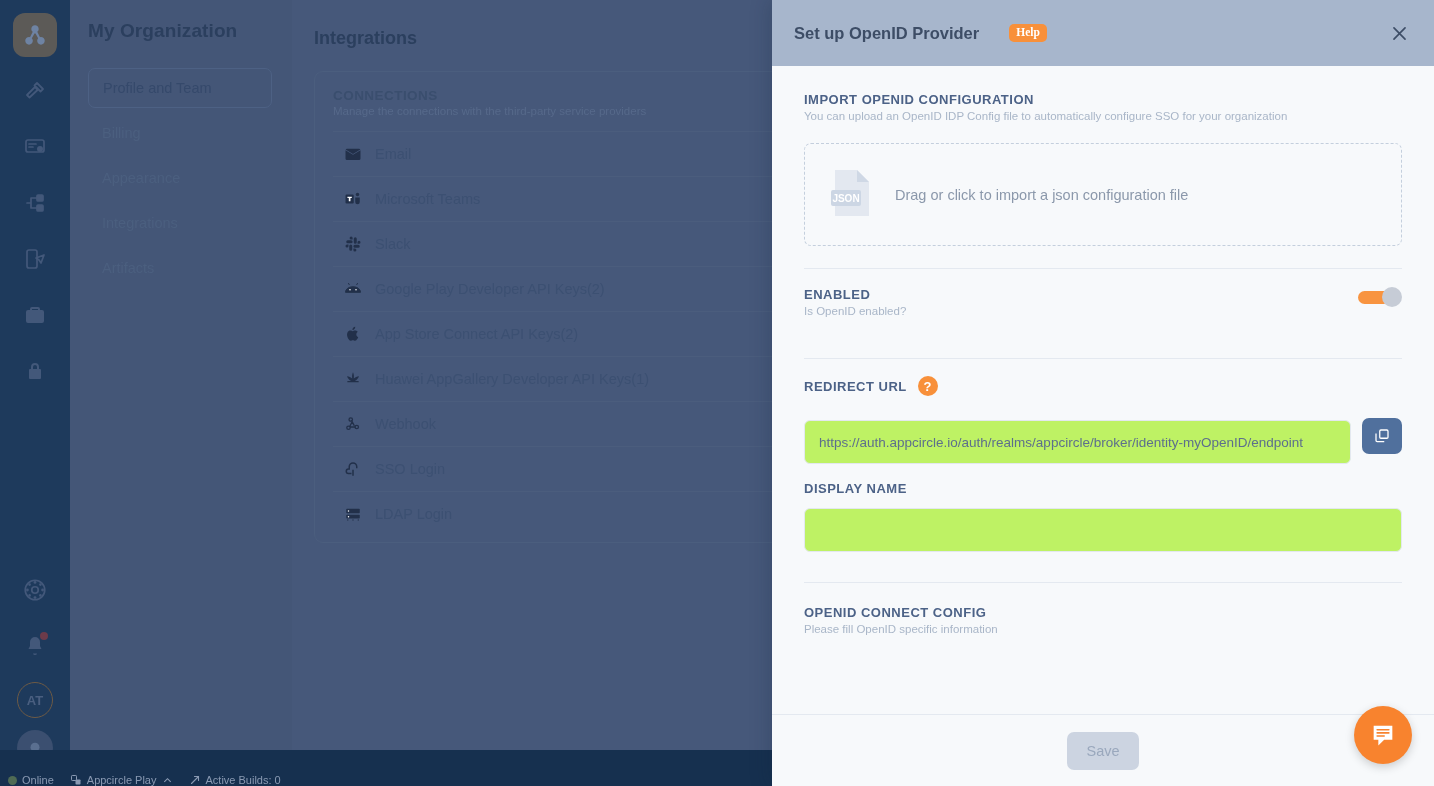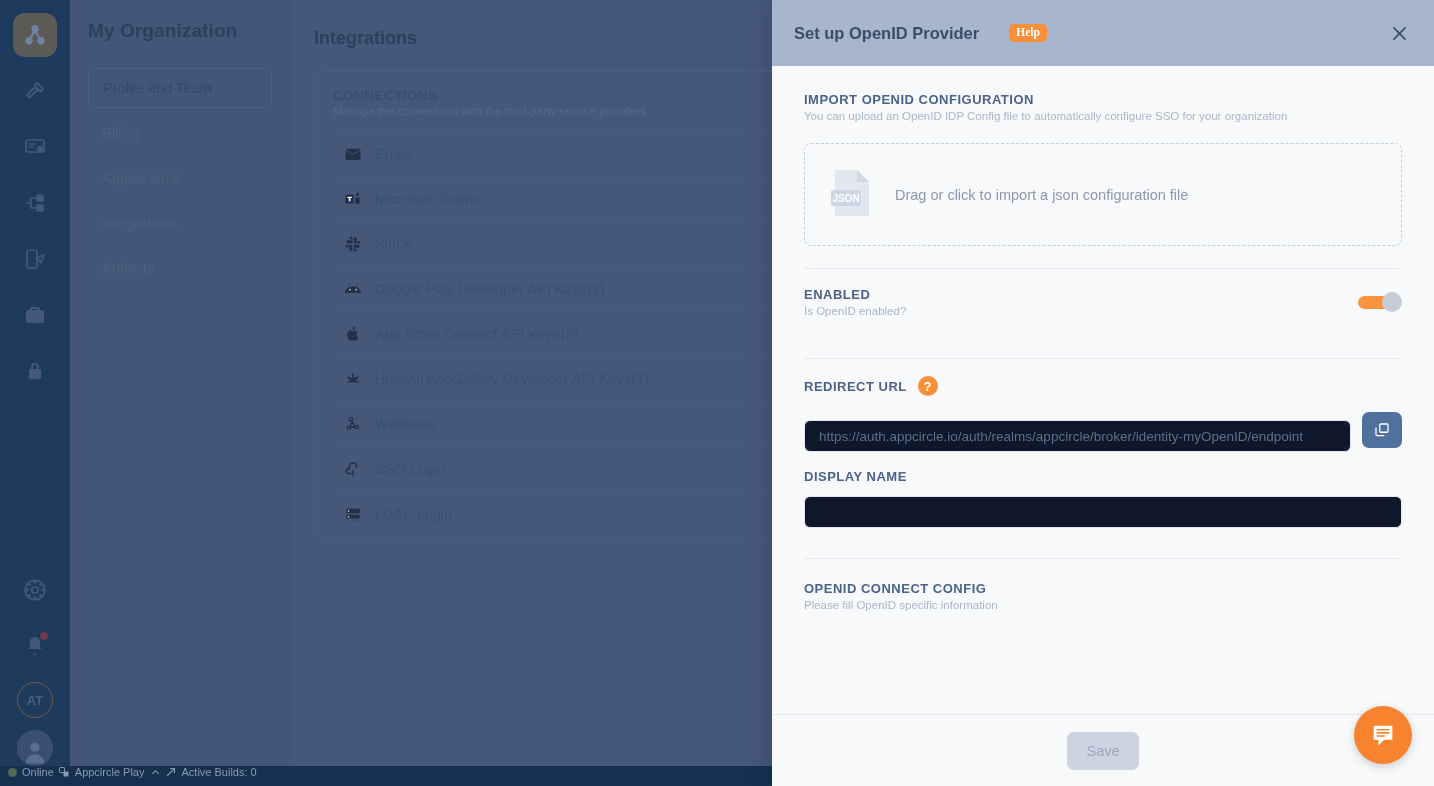--- a/index.html
+++ b/index.html
@@ -113,23 +113,23 @@
   .conn-row:first-of-type { border-top: none; }
   .conn-ico {
     width: 20px; height: 20px; flex: 0 0 20px;
     display: flex; align-items: center; justify-content: center;
     color: #22304a;
   }
 
   
   .statusbar {
     position: absolute; left: 0; bottom: 0;
-    width: 772px; height: 20px;
+    width: 772px; height: 36px;
     background: #16304f;
-    display: flex; align-items: flex-start; gap: 4px;
+    display: flex; align-items: flex-end; gap: 16px;
     padding-left: 8px;
     font-size: 11px; color: #8a9ab3;
   }
   .sb-item { display: flex; align-items: center; gap: 5px; }
   .sb-dot { width: 9px; height: 9px; border-radius: 50%; background: #4f6b54; }
 
   
   .modal {
     position: absolute; top: 0; right: 0;
     width: 662px; height: 786px;
@@ -175,21 +175,21 @@
     border: 1.6px dashed #c4cfdd;
     border-radius: 7px;
     display: flex; align-items: center;
     padding-left: 26px; gap: 22px;
   }
   .dz-text { font-size: 14.5px; color: #8b98ab; }
 
   .divider { height: 1px; background: #e4e9f0; margin: 22px 0 0 0; }
 
   .row-enabled {
-    display: flex; align-items: center;
+    display: flex; align-items: flex-start;
     padding: 18px 0 19px 0;
   }
   .toggle {
     margin-left: auto;
     width: 44px; height: 20px; position: relative;
   }
   .toggle-track {
     position: absolute; left: 0; top: 4px;
     width: 32px; height: 13px; border-radius: 7px;
     background: #f89440;
@@ -206,22 +206,22 @@
   }
   .q-badge {
     width: 20px; height: 20px; border-radius: 50%;
     background: #f8903a; color: #fff;
     font-size: 13px; font-weight: 700;
     display: flex; align-items: center; justify-content: center;
     line-height: 1;
   }
   .input-row { display: flex; align-items: center; gap: 11px; margin-top: 12px; }
   .input {
-    flex: 1 1 auto; height: 32px;
-    background: #0f172a; border: 1px solid #e3e8ef;
+    flex: 1 1 auto; height: 44px;
+    background: #bef264; border: 1px solid #e3e8ef;
     border-radius: 6px;
     display: flex; align-items: center;
     padding: 0 14px;
     font-size: 13.5px; color: #5d6f8c;
     overflow: hidden; white-space: nowrap;
   }
   .copy-btn {
     width: 40px; height: 36px; border-radius: 7px;
     background: #50709d;
     display: flex; align-items: center; justify-content: center;

